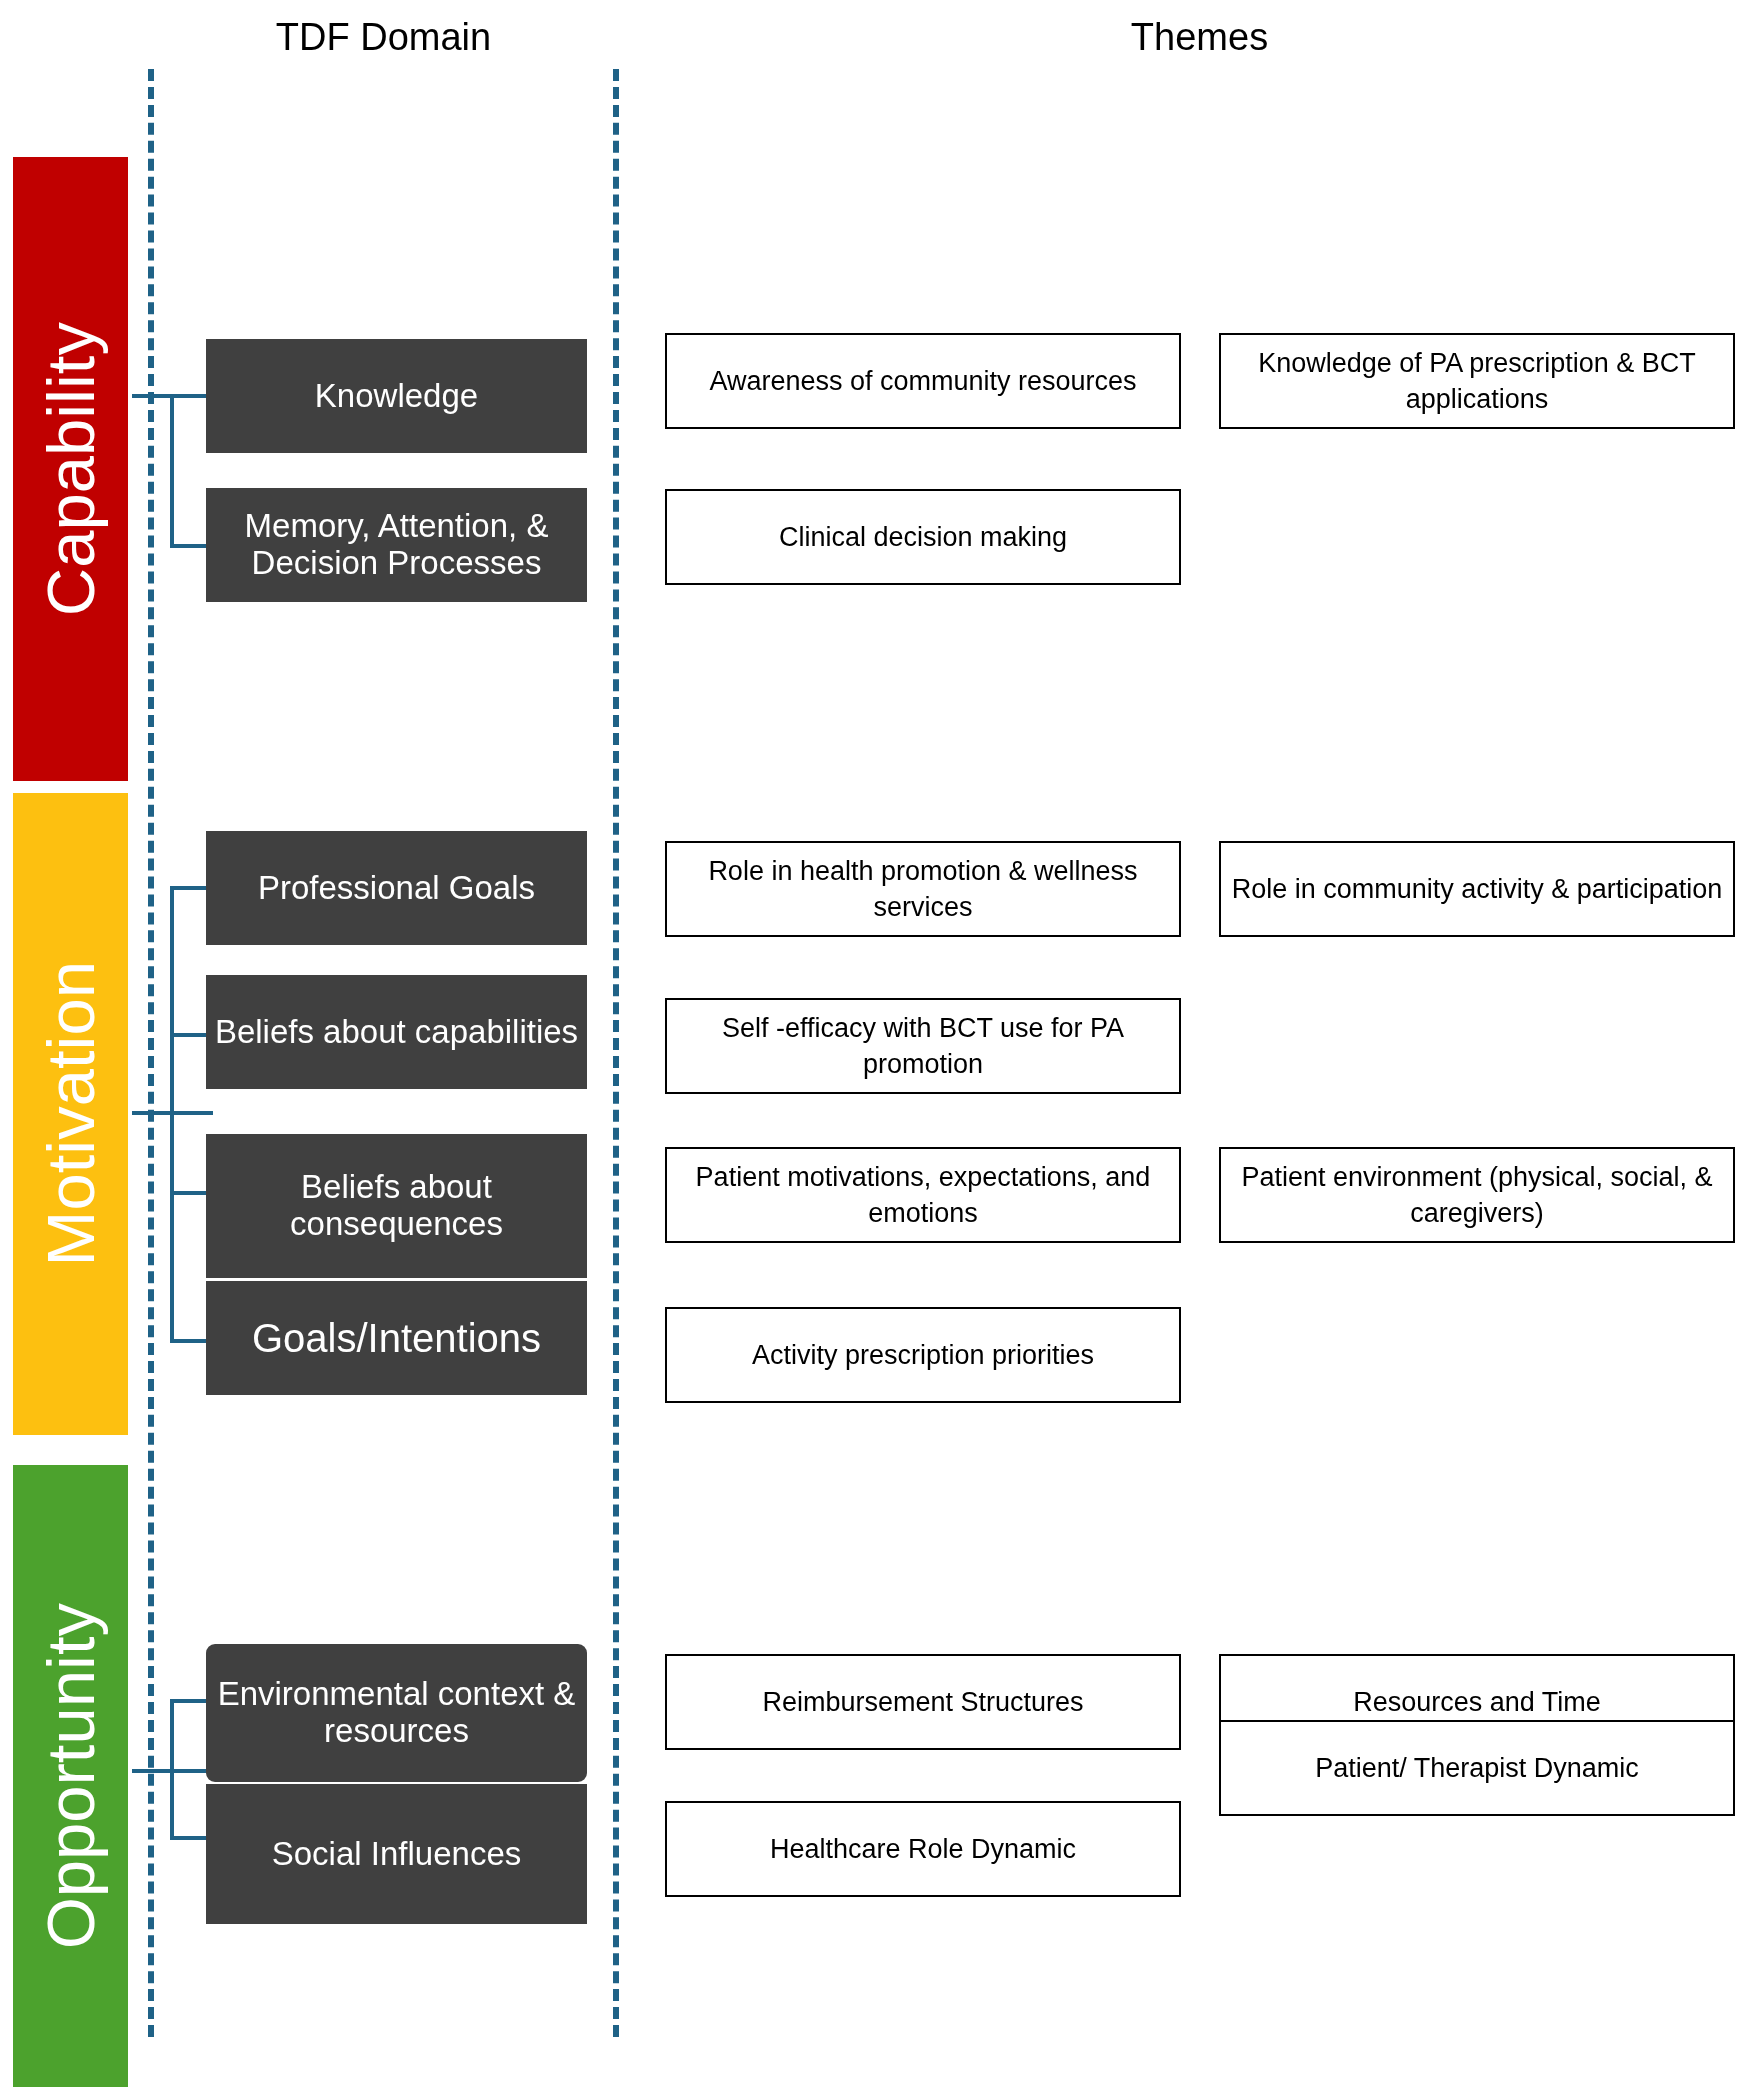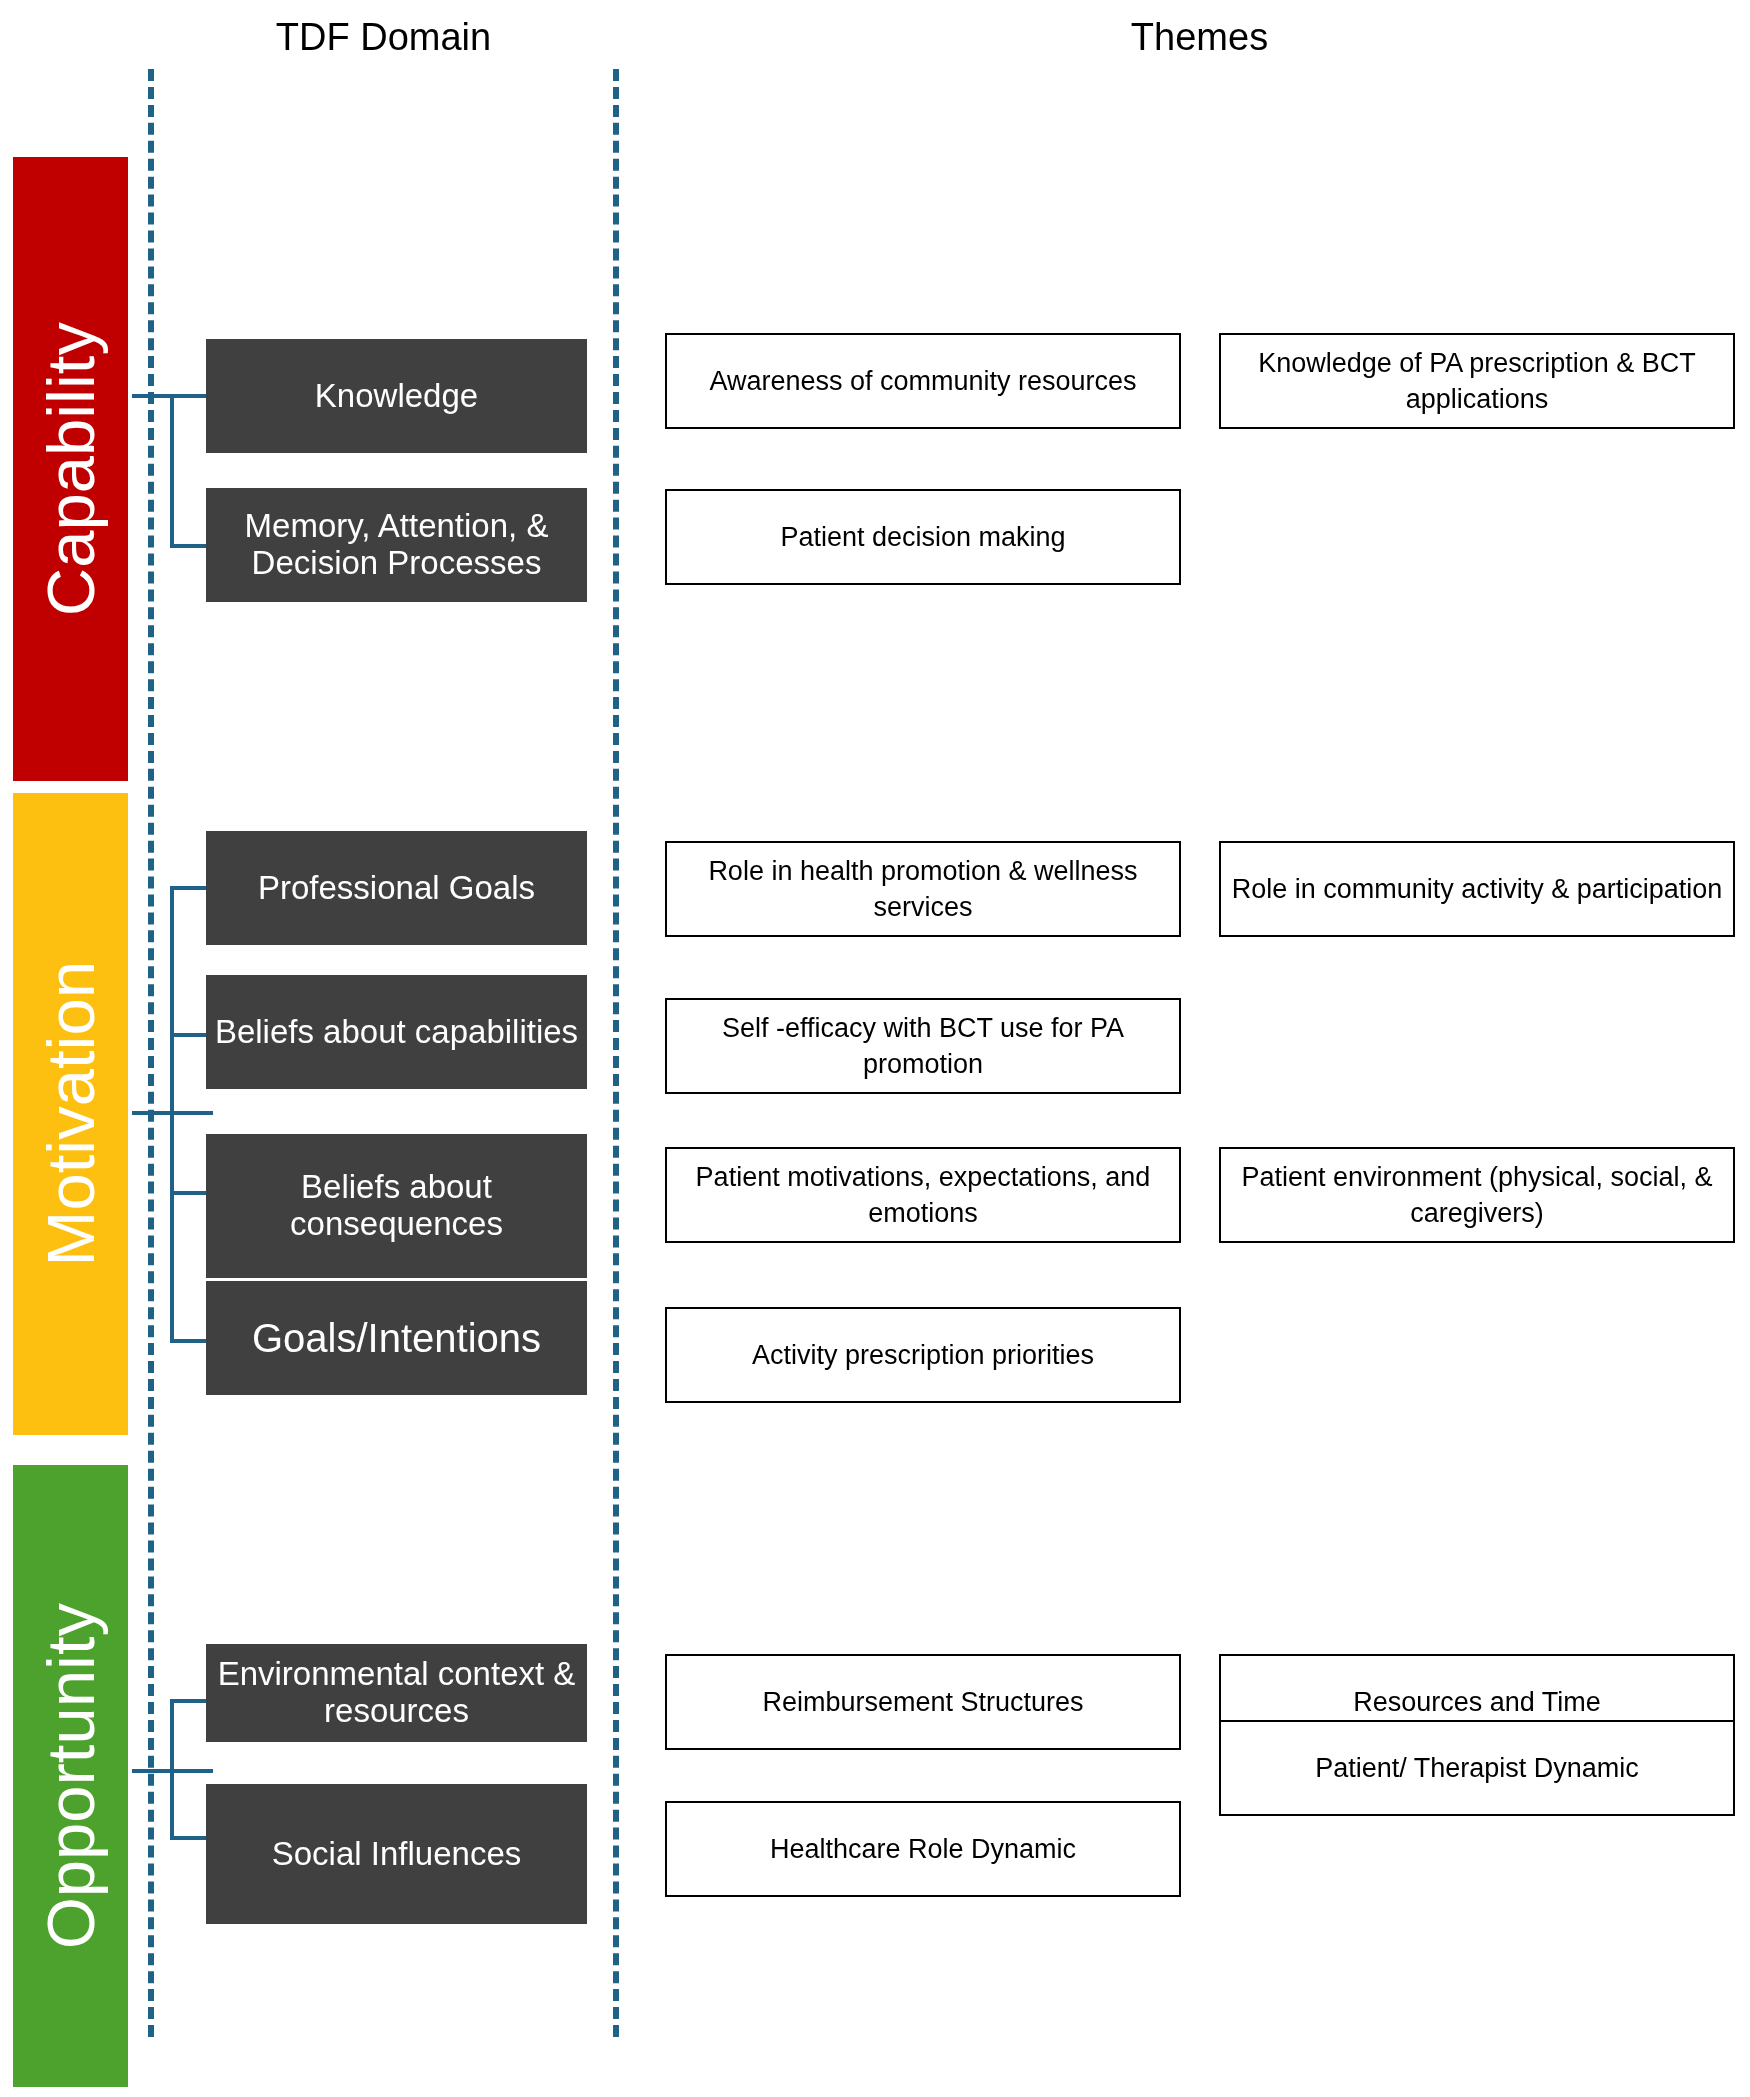--- a/index.html
+++ b/index.html
@@ -144,21 +144,21 @@
   </div>
 
   <div class="theme-box theme-col-1" style="top:333px; height:96px;">
     <span>Awareness of community resources</span>
   </div>
   <div class="theme-box theme-col-2" style="top:333px; height:96px;">
     <span>Knowledge of  PA prescription &amp; BCT applications</span>
   </div>
 
   <div class="theme-box theme-col-1" style="top:489px; height:96px;">
-    <span>Patient decision making</span>
+    <span>Clinical decision making</span>
   </div>
 
   <div class="cat-bar" id="cat-motivation">
     <span>Motivation</span>
   </div>
 
   <div class="conn">
     <div class="hstub" style="left:132px; top:1111px; width:81px;"></div>
     <div class="vspine" style="left:170px; top:886px; height:454px;"></div>
     <div class="hstub" style="left:170px; top:886px; width:42px;"></div>
@@ -209,21 +209,21 @@
     <span>Opportunity</span>
   </div>
 
   <div class="conn">
     <div class="hstub" style="left:132px; top:1769px; width:81px;"></div>
     <div class="vspine" style="left:170px; top:1699px; height:141px;"></div>
     <div class="hstub" style="left:170px; top:1699px; width:42px;"></div>
     <div class="hstub" style="left:170px; top:1836px; width:42px;"></div>
   </div>
 
-  <div class="tdf-box" id="box-env-context" style="top:1644px; height:98px;">
+  <div class="tdf-box" id="box-env-context" style="top:1644px; height:138px;border-radius:9px;">
     <span>Environmental context &amp; resources</span>
   </div>
 
   <div class="tdf-box" id="box-social-infl" style="top:1784px; height:140px;">
     <span>Social Influences</span>
   </div>
 
   <div class="theme-box theme-col-1" style="top:1654px; height:96px;">
     <span>Reimbursement Structures</span>
   </div>

